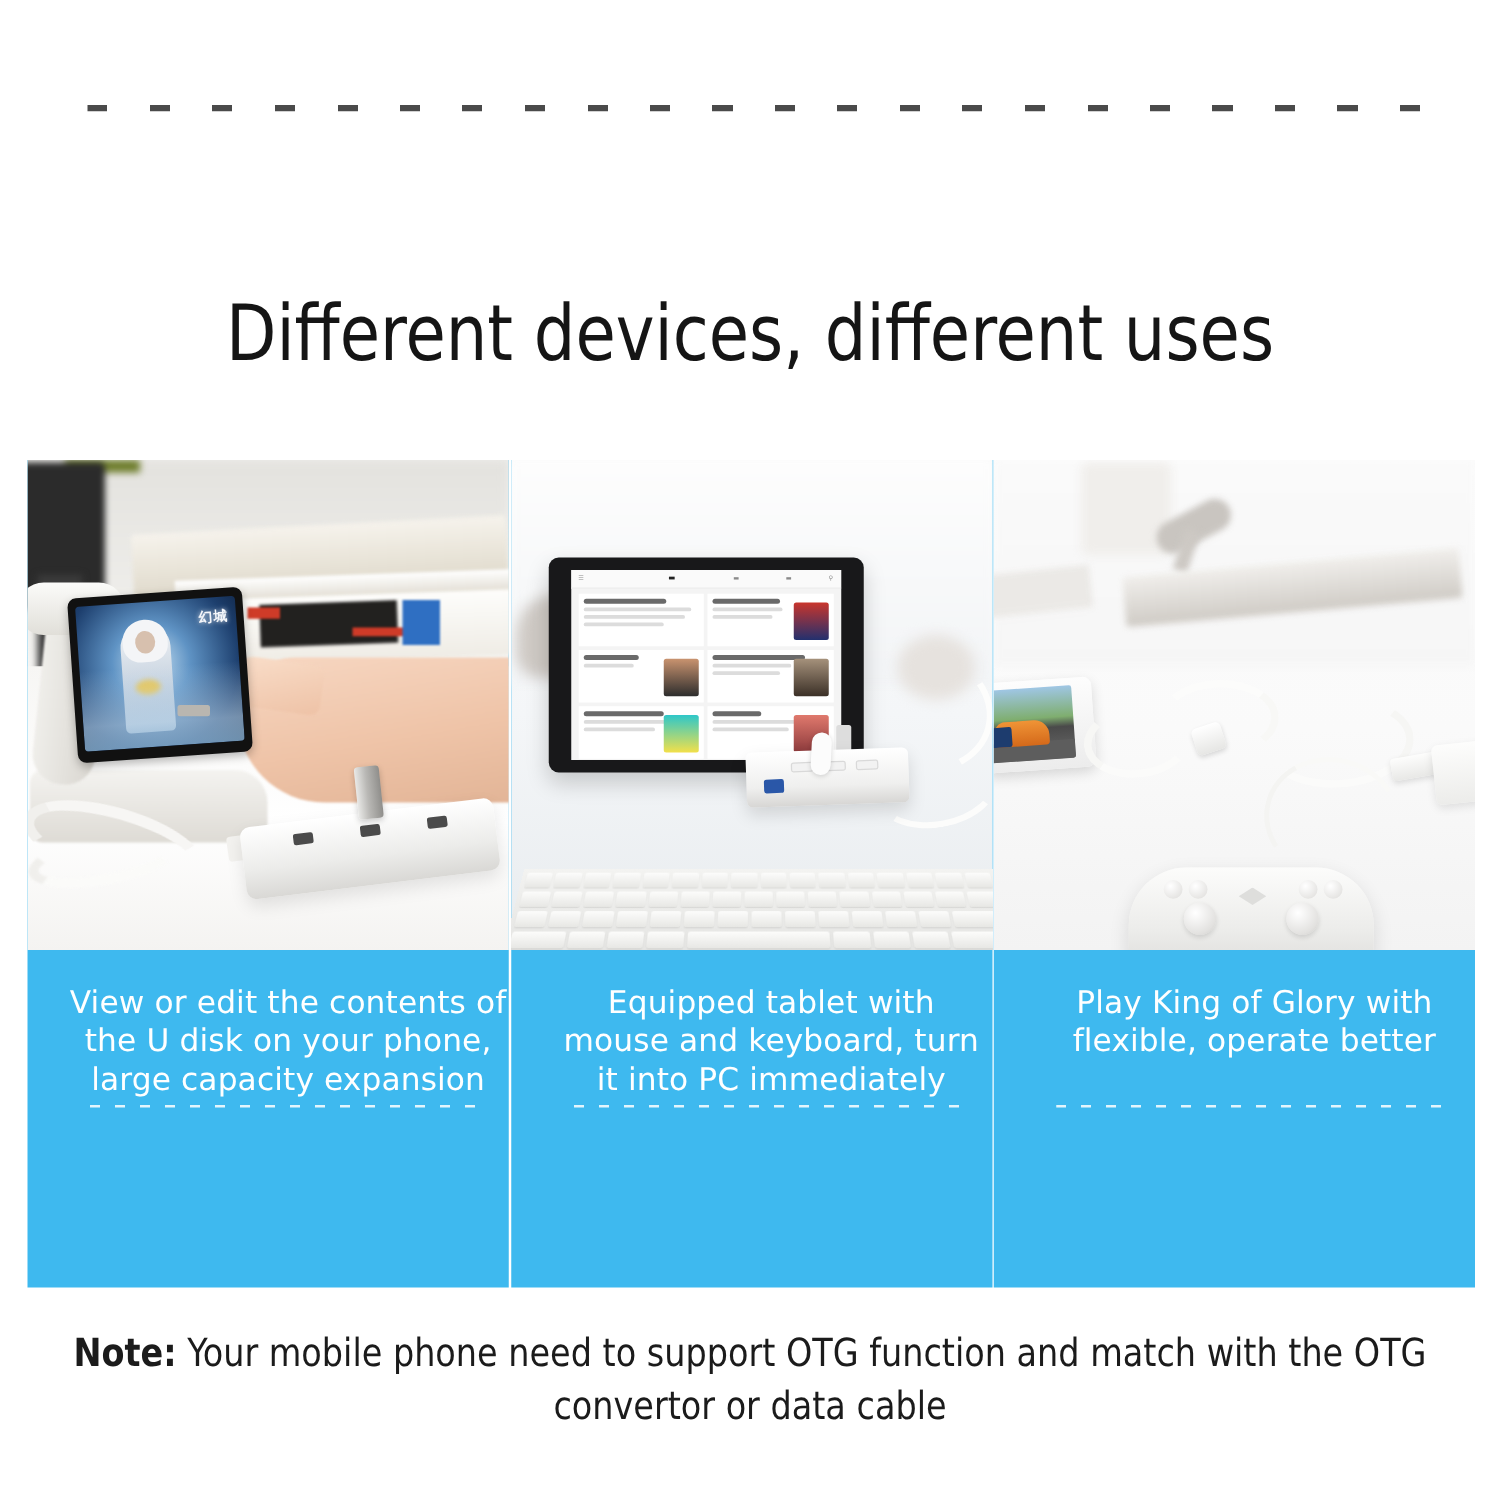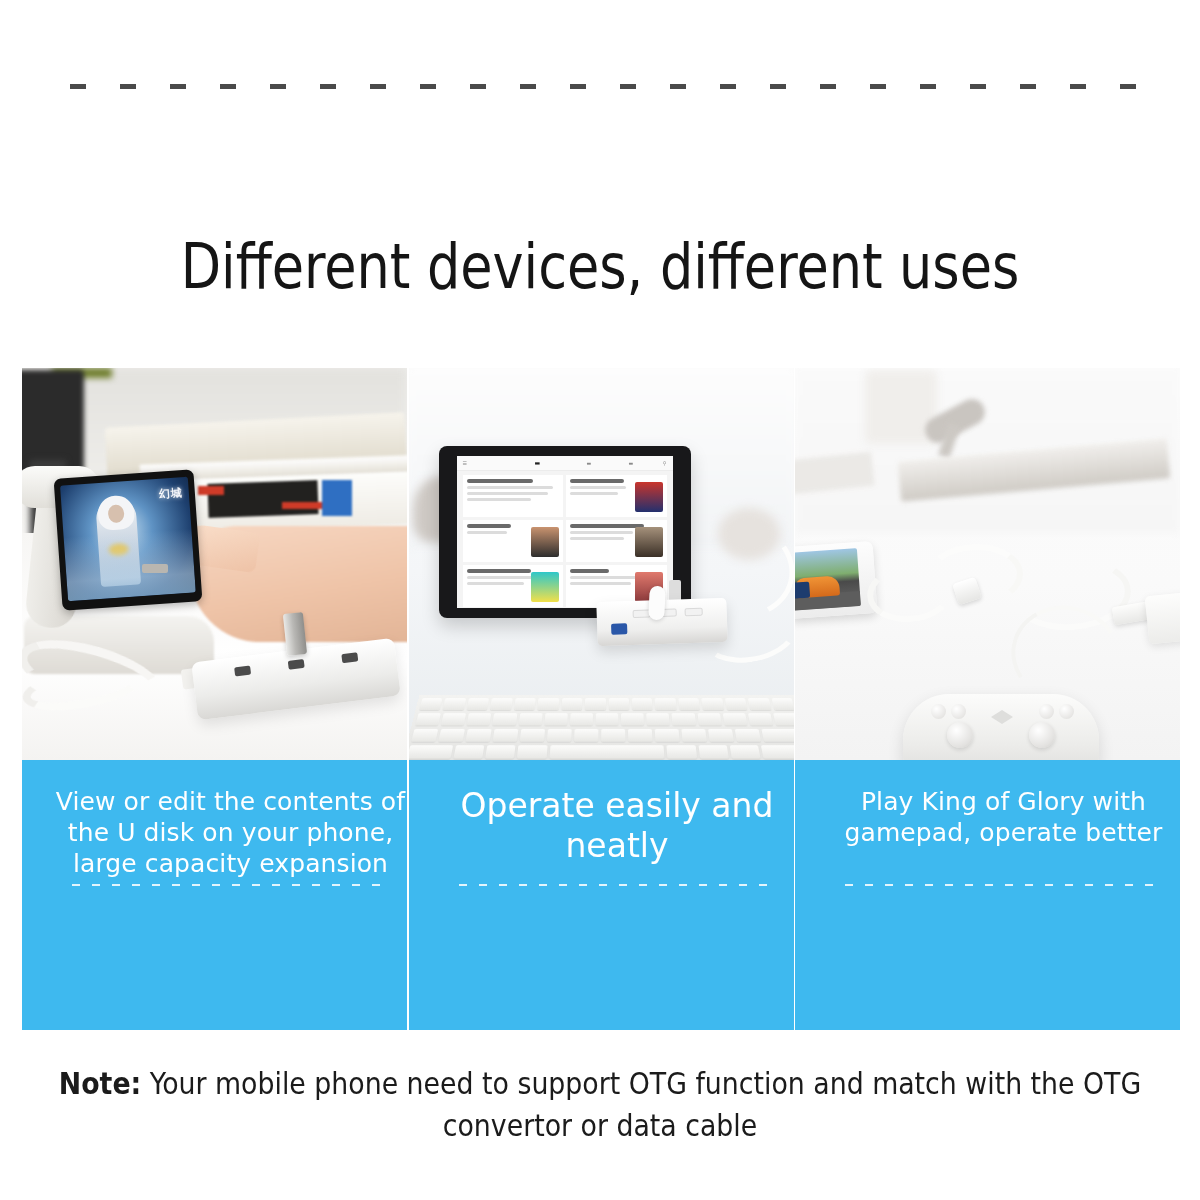--- a/index.html
+++ b/index.html
@@ -628,22 +628,22 @@
               <div class="key" style="flex:4"></div>
               <div class="key"></div>
             <div class="key"></div>
               <div class="key"></div>
               <div class="key" style="flex:1.5"></div>
           </div>
         </div>
       </div>
 
       <div class="cap">
+        <div class="cap-top">Equipped tablet with mouse and keyboard, turn it into PC immediately</div>
         <div class="cap-rule"></div>
-        <div class="cap-bot">Operate easily and neatly</div>
       </div>
     </div>
 
     <div class="card">
       <div class="photo p3">
         <div class="bg-blur"></div>
         <div class="cup"></div>
         <div class="lamp"></div>
         <div class="lamp-arm"></div>
         <div class="book"></div>
@@ -670,21 +670,21 @@
           <div class="btn" style="left:48px;"></div>
           <div class="btn" style="left:136px;"></div>
           <div class="btn" style="left:156px;"></div>
           <div class="stick" style="left:44px;"></div>
           <div class="stick" style="left:126px;"></div>
           <div class="logo"></div>
         </div>
       </div>
 
       <div class="cap">
-        <div class="cap-top">Play King of Glory with gamepad, operate better</div>
+        <div class="cap-top">Play King of Glory with flexible, operate better</div>
         <div class="cap-rule"></div>
       </div>
     </div>
 
   </div>
 
   <div class="note">
     <b>Note:</b><span> Your mobile phone need to support OTG function and match with the OTG convertor or data cable</span>
   </div>
 

